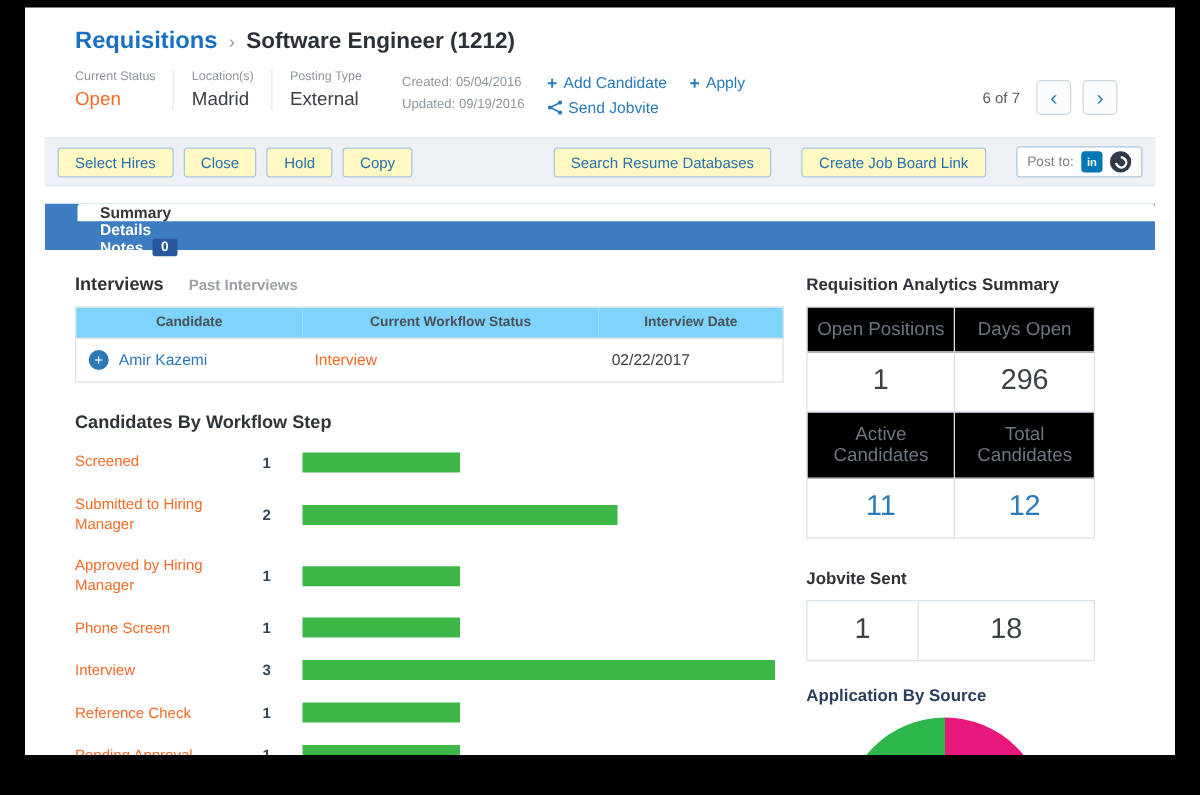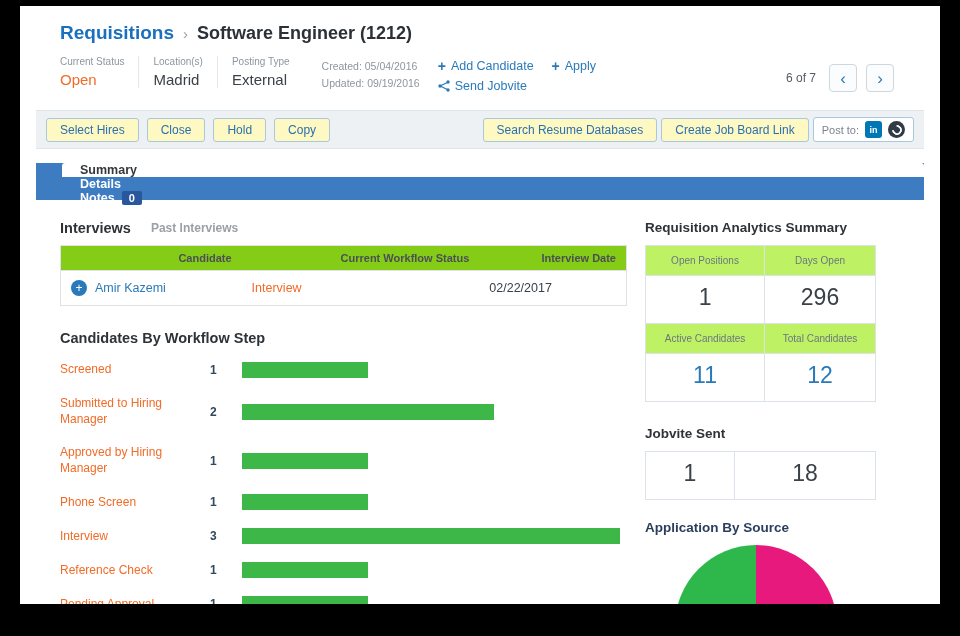--- a/index.html
+++ b/index.html
@@ -28,21 +28,21 @@
   .pagination { display:flex; align-items:center; gap:9px; padding-top:8px; }
   .pg-text { font-size:12px; color:#555b61; margin-right:4px; }
   .pg-btn { width:28px; height:28px; border:1px solid #cfd7de; background:#fbfcfd; border-radius:4px;
             color:#2a7ab9; font-size:17px; line-height:1; display:flex; align-items:center; justify-content:center; cursor:pointer; }
 
   
   .toolbar { margin:0 16px; background:#eef1f4; border-top:1px solid #e0e5e9; border-bottom:1px solid #e0e5e9;
              padding:6px 10px; display:flex; gap:8px; align-items:center; }
   .tb-btn { background:#fef9c3; border:1px solid #a9c7de; color:#2a6fb0; font-size:12px; padding:4px 13px;
             border-radius:3px; cursor:pointer; white-space:nowrap; font-family:inherit; }
-  .tb-right { margin-left:auto; display:flex; gap:4px; align-items:center; }
+  .tb-right { margin-left:auto; display:flex; gap:24px; align-items:center; }
   .post-pill { display:flex; align-items:center; gap:6px; background:#fff; border:1px solid #a9c7de; border-radius:3px; padding:3px 8px; }
   .post-label { font-size:11px; color:#7c858d; }
   .li-icon { width:17px; height:17px; background:#0077b5; border-radius:3px; color:#fff; font-size:9px; font-weight:bold;
              display:flex; align-items:center; justify-content:center; cursor:pointer; }
   .swirl-icon { width:17px; height:17px; border-radius:50%; background:#2f3b47; position:relative; cursor:pointer; }
   .swirl-icon::after { content:""; position:absolute; inset:3.5px; border:2px solid #fff; border-left-color:transparent;
              border-radius:50%; transform:rotate(40deg); }
 
   
   .tabs { margin:14px 16px 0; background:#3e7cc1; display:flex; height:37px; padding-left:26px;flex-direction:column; }
@@ -53,38 +53,38 @@
   
   .main { display:flex; padding:20px 64px 0 40px; gap:18px; }
   .col-left { width:567px; flex:none; }
   .col-right { flex:1; }
 
   .sec-header { display:flex; align-items:center; gap:20px; margin-bottom:9px; }
   .sec-title { font-size:14.5px; font-weight:bold; color:#2e3338; }
   .past-link { font-size:12px; color:#9aa0a6; font-weight:bold; cursor:pointer; }
 
   table.iv-table { width:100%; border-collapse:collapse; border:1px solid #dfe3e8; }
-  .iv-table th { background:#84cc16; font-size:11px; color:#4a5056; text-align:right; padding:6px 10px; font-weight:bold;
+  .iv-table th { background:#7dd3fc; font-size:11px; color:#4a5056; text-align:center; padding:6px 10px; font-weight:bold;
                  border-bottom:1px solid #dfe3e8; }
   .iv-table td { font-size:12.5px; padding:9px 10px; color:#3a4147; }
   .cand-cell { display:flex; align-items:center; gap:8px; }
   .circle-plus { width:16px; height:16px; border-radius:50%; background:#2a7ab9; color:#fff; font-size:12px; line-height:1;
                  display:flex; align-items:center; justify-content:center; cursor:pointer; flex:none; }
   .cand-link { color:#2a7ab9; cursor:pointer; }
   .status-link { color:#f26b27; cursor:pointer; }
 
   .wf-title { font-size:14.5px; font-weight:bold; color:#2e3338; margin:24px 0 16px; }
   .wf-row { display:flex; align-items:center; margin-bottom:18px; }
   .wf-label { width:150px; font-size:12px; color:#f26b27; line-height:1.3; cursor:pointer; }
   .wf-count { width:32px; font-size:12px; font-weight:bold; color:#33475b; }
   .wf-bar { height:16px; background:#3db748; }
 
   .rc-title { font-size:13.5px; font-weight:bold; color:#2e3338; margin-bottom:10px; }
   table.stat-table { width:100%; border-collapse:collapse; border:1px solid #dbe2ea; }
-  .stat-table th { background:#bef264; color:#6b7680; font-size:10px; font-weight:normal; text-align:center;
+  .stat-table th { background:#000000; color:#6b7680; font-size:15px; font-weight:normal; text-align:center;
                    padding:9px 4px; border:1px solid #dbe2ea; }
   .stat-table td { font-size:23px; color:#3a4147; text-align:center; padding:8px 4px 12px; border:1px solid #dbe2ea; }
   .stat-table td.blue { color:#2a7ab9; }
   .mt { margin-top:24px; }
   .src-title { font-size:13.5px; font-weight:bold; color:#2b3f5c; margin-top:20px; }
 
   .pie { width:162px; height:162px; border-radius:50%; margin:10px 0 0 30px; position:relative; }
 </style>
 </head>
 <body>

